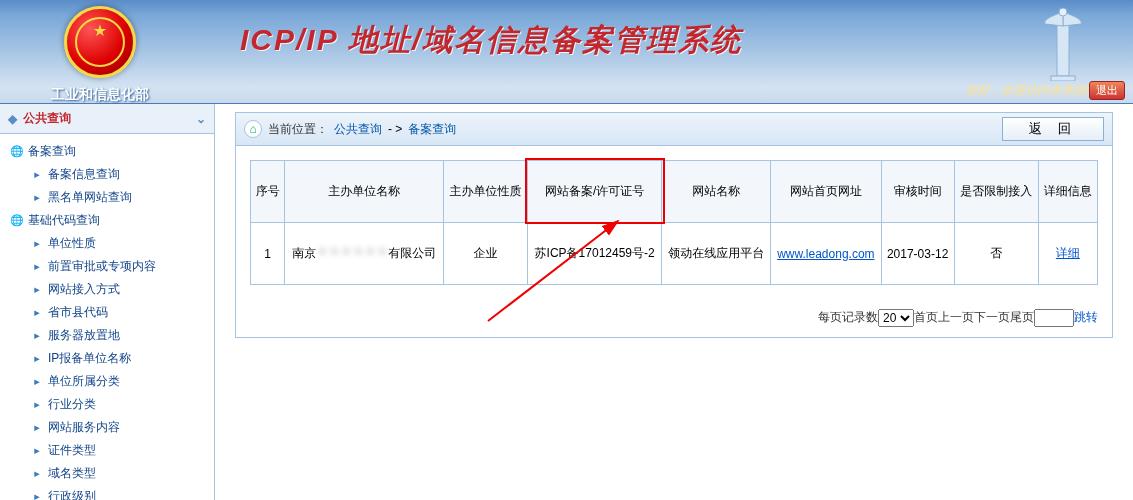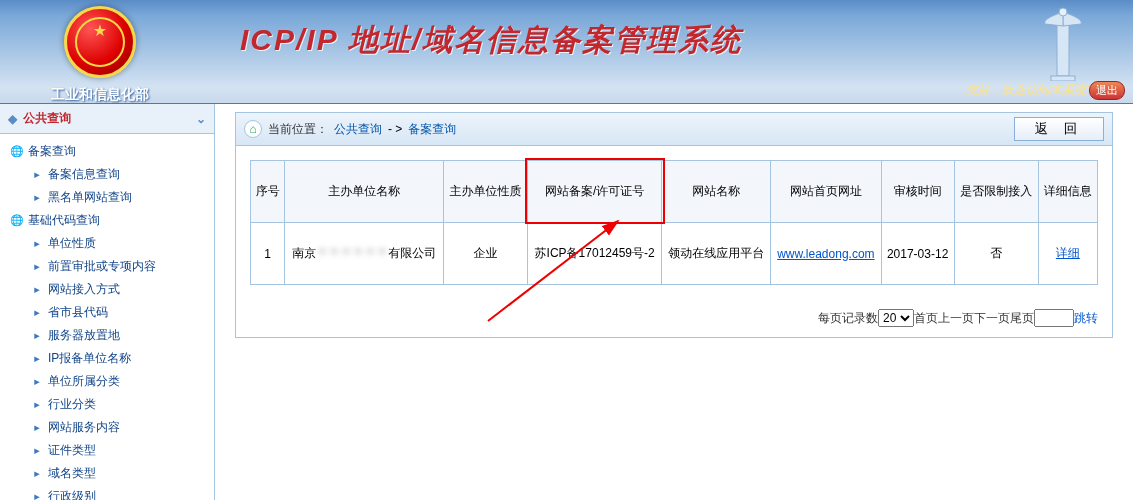--- a/index.html
+++ b/index.html
@@ -6,47 +6,47 @@
 body{font-family:"Microsoft YaHei",SimSun,sans-serif;font-size:12px;background:#fff;width:1133px}
 .header{height:104px;background:linear-gradient(#5a8cc7 0%,#7aa8d8 15%,#d4e3f2 85%,#c8d9ec 100%);position:relative;border-bottom:1px solid #4a7ab8}
 .emblem{position:absolute;left:50px;top:6px;width:100px;height:80px}
 .emblem-circle{width:72px;height:72px;border-radius:50%;background:radial-gradient(circle at 35% 30%,#f55 0%,#d00 55%,#800 100%);border:3px solid #f7d849;box-shadow:0 0 6px rgba(0,0,0,.4);margin:0 auto;position:relative}
 .emblem-inner{position:absolute;inset:8px;border-radius:50%;border:2px solid #f7d849}
 .emblem-star{position:absolute;top:12px;left:50%;transform:translateX(-50%);color:#f7d849;font-size:16px}
 .emblem-text{color:#fff;font-size:14px;text-align:center;margin-top:8px;font-weight:bold;text-shadow:1px 1px 2px #2a5a9a}
 .title{position:absolute;left:240px;top:20px;font-size:30px;font-weight:bold;font-style:italic;color:#c1272d;text-shadow:1px 1px 0 rgba(255,255,255,.8);letter-spacing:2px}
 .gear{position:absolute;right:40px;top:6px;width:60px;height:75px}
 .welcome-bar{position:absolute;bottom:3px;right:8px;font-style:italic;color:#ffe089;font-size:12px;display:flex;align-items:center;}
-.exit-btn{background:linear-gradient(#e85,#c33);color:#fff;border-radius:9px;padding:1px 6px;border:1px solid #922;font-size:11px;cursor:pointer;font-style:normal}
+.exit-btn{background:linear-gradient(#e85,#c33);color:#fff;border-radius:3px;padding:1px 6px;border:1px solid #922;font-size:11px;cursor:pointer;font-style:normal}
 .layout{display:flex;align-items:flex-start}
 .sidebar{width:215px;border-right:1px solid #a5c4e2}
 .sb-title{background:#e8f1fa;color:#c1272d;font-weight:bold;padding:6px 8px;border-bottom:1px solid #a5c4e2;display:flex;align-items:center;gap:6px}
 .sb-title .chev{color:#5a8cc7}
 .sb-tree{padding:6px 6px 6px 4px}
 .sb-item{padding:3px 0 3px 6px;color:#114488;display:flex;align-items:center;gap:4px;cursor:pointer}
 .sb-item.l2{padding-left:26px}
 .sb-ico{width:14px;height:12px;display:inline-flex;align-items:center;justify-content:center;font-size:11px}
 .globe{color:#2266aa}
 .page-ico{color:#3a7ac0}
 .content{flex:1;padding:8px 20px}
 .crumb-box{border:1px solid #a5c4e2;background:#fff}
 .crumb{background:linear-gradient(#edf4fb,#d7e6f5);padding:4px 8px;font-size:12px;display:flex;align-items:center;gap:6px;border-bottom:1px solid #a5c4e2}
 .crumb .home{width:18px;height:18px;border-radius:50%;background:#fff;border:1px solid #a5c4e2;display:flex;align-items:center;justify-content:center;color:#2a6}
 .crumb .lbl{color:#333}
 .crumb .lnk{color:#0055aa}
-.back-btn{margin-left:auto;background:linear-gradient(#fff,#e6eef8);border:1px solid #8bb0d8;padding:2px 20px;cursor:pointer;letter-spacing:6px}
+.back-btn{margin-left:auto;background:linear-gradient(#fff,#e6eef8);border:1px solid #8bb0d8;padding:2px 26px;cursor:pointer;letter-spacing:6px}
 .tablewrap{padding:14px}
 .tbl{width:100%;border-collapse:collapse}
 .tbl th,.tbl td{border:1px solid #a5c4e2;padding:22px 4px;text-align:center;font-weight:normal;font-size:12px}
 .tbl th{background:#f3f7fc}
 .tbl a{color:#0055cc;text-decoration:underline}
 .hl-col{position:relative}
 .hl-box{position:absolute;border:2px solid #e00;pointer-events:none}
 .arrow-svg{position:absolute;pointer-events:none}
-.pager{padding:10px 14px;text-align:right;font-size:12px;color:#333;display:flex;justify-content:flex-end;align-items:center;}
+.pager{padding:10px 14px;text-align:right;font-size:12px;color:#333;display:flex;justify-content:flex-end;}
 .pager select{font-size:12px}
 .pager input{width:40px;font-size:12px}
 .pager a{color:#0055cc;cursor:pointer}
 .blur{filter:blur(3px);color:#555}
 </style>
 </head>
 <body>
 
 <div class="header">
   <div class="emblem">

